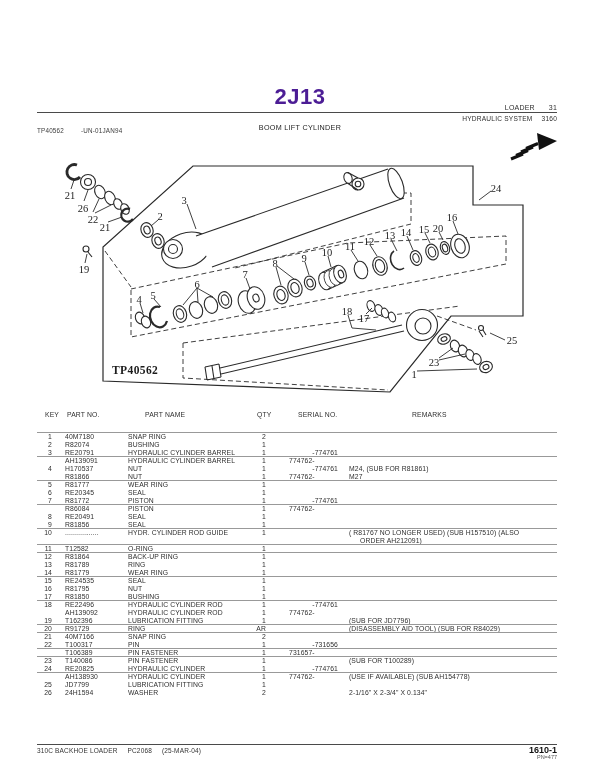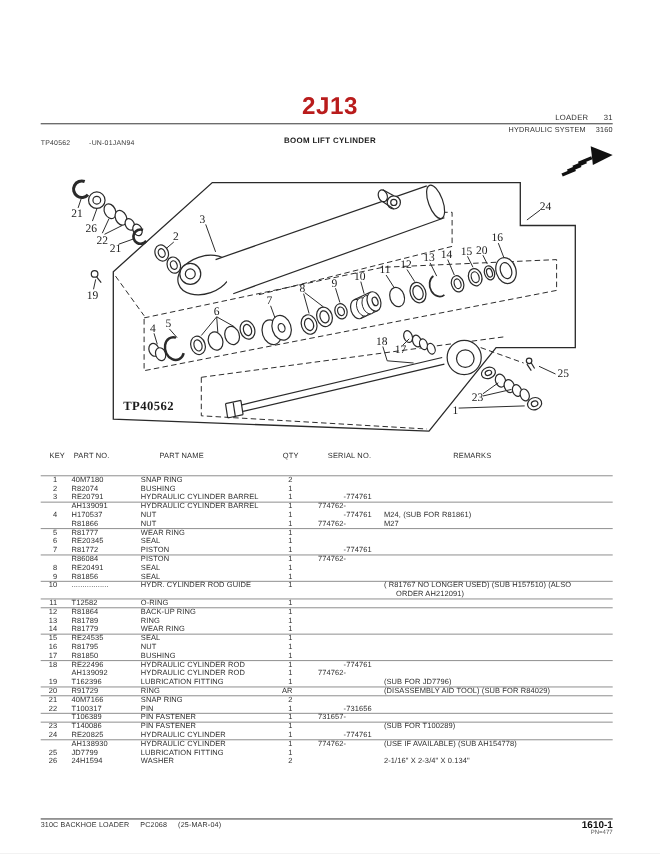--- a/index.html
+++ b/index.html
@@ -1,25 +1,25 @@
 <!DOCTYPE html>
 <html><head>
 <meta charset="utf-8">
 <style>
   html,body{margin:0;padding:0;background:#e8e8e8;}
   .page{position:relative;width:600px;height:776px;background:#ffffff;overflow:hidden;
         font-family:"Liberation Sans",sans-serif;color:#2e2e2e;}
   .abs{position:absolute;}
   
   .doc-code{left:0;top:84px;width:600px;text-align:center;font-size:22px;font-weight:bold;
-            color:#b91c1c;letter-spacing:.5px;}
+            color:#4c1d95;letter-spacing:.5px;}
   .hdr-right{right:43px;top:104px;display:flex;gap:14px;font-size:7px;color:#2e2e2e;letter-spacing:.2px;}
   .hdr-right2{right:43px;top:114.5px;display:flex;gap:9px;font-size:6.6px;color:#2e2e2e;letter-spacing:.2px;}
   .rule-top{left:37px;top:112px;width:520px;height:1px;background:#4a4a4a;}
-  .fig-title{left:0;top:123px;width:600px;text-align:center;font-size:7.2px;font-weight:bold;color:#1c1c1c;letter-spacing:.3px;}
+  .fig-title{left:0;top:123px;width:600px;text-align:center;font-size:7.2px;font-weight:normal;color:#1c1c1c;letter-spacing:.3px;}
   .tp-ref{left:37px;top:127px;font-size:6.3px;color:#3c3c3c;letter-spacing:.2px;}
   .tp-date{left:81px;top:127px;font-size:6.3px;color:#3c3c3c;letter-spacing:.2px;}
   
   .dsvg{left:0;top:0;}
   .callout{position:absolute;transform:translate(-50%,-50%);font-family:"Liberation Serif",serif;
            font-size:10.5px;color:#1c1c1c;white-space:nowrap;}
   .watermark{left:112px;top:364px;font-family:"Liberation Serif",serif;font-weight:bold;
              font-size:11.5px;color:#1c1c1c;letter-spacing:.4px;}
   
   .thead{left:37px;top:411px;width:520px;height:9px;font-size:6.8px;color:#2e2e2e;letter-spacing:.15px;}

